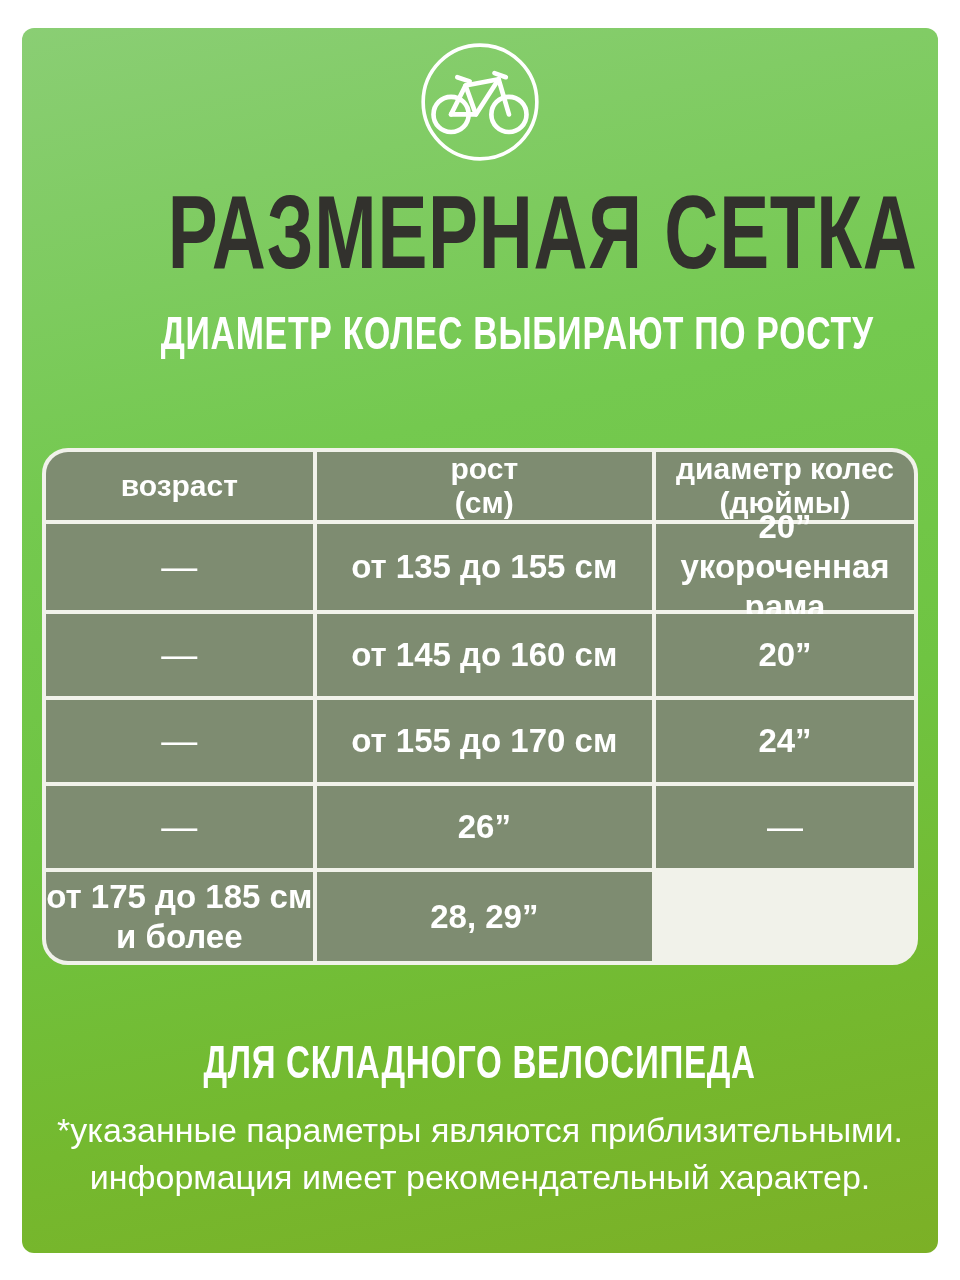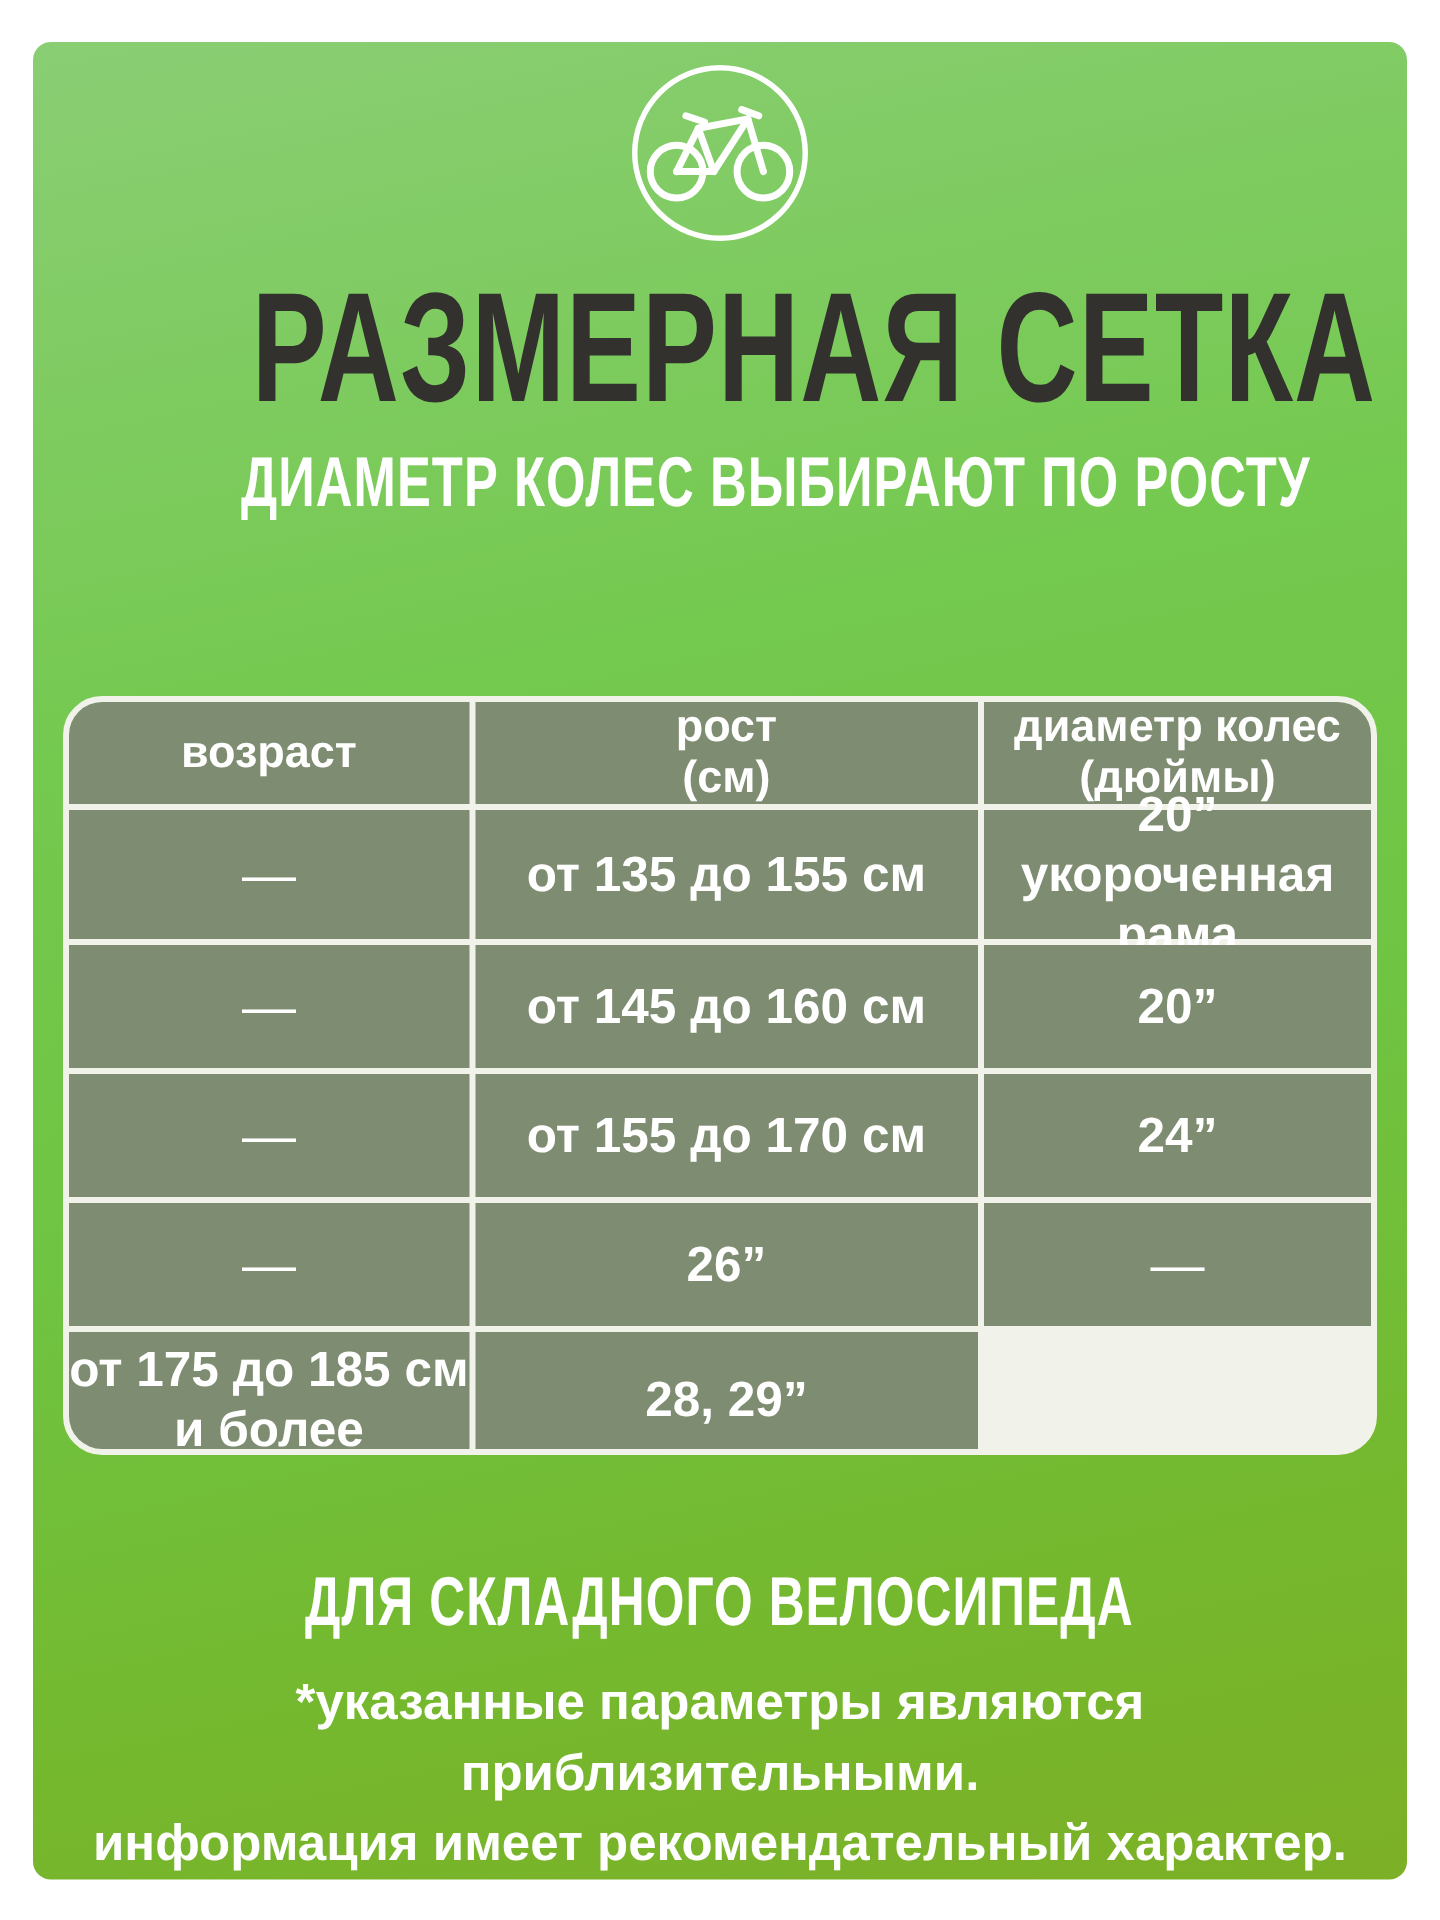--- a/index.html
+++ b/index.html
@@ -3,36 +3,36 @@
 <meta charset="utf-8">
 <style>
   html,body{margin:0;padding:0;background:#ffffff;width:960px;height:1280px;overflow:hidden;
     font-family:"Liberation Sans", sans-serif;}
   .card{position:absolute;left:22px;top:28px;width:916px;height:1225px;border-radius:12px;
     background:linear-gradient(168deg,#8ace74 0%,#74c94f 34%,#6fc442 58%,#74b92f 80%,#7cb026 100%);
     display:flex;flex-direction:column;align-items:center;}
   .icon-circle{margin-top:12px;width:124px;height:124px;}
   .title{margin:12px 0 0 0;height:112px;line-height:112px;font-size:104px;font-weight:900;
     color:#32312d;text-align:center;width:100%;white-space:nowrap;}
-  .subtitle{margin-top:4px;height:58px;line-height:58px;font-size:47px;font-weight:900;
+  .subtitle{margin-top:16px;height:58px;line-height:58px;font-size:47px;font-weight:900;
     color:#ffffff;text-align:center;width:100%;white-space:nowrap;}
   .cond{display:inline-block;transform:scaleX(0.72);transform-origin:50% 50%;letter-spacing:1px;}
-  .table-wrap{margin-top:114px;width:868px;display:grid;
+  .table-wrap{margin-top:86px;width:868px;display:grid;
     grid-template-columns:31fr 39fr 30fr;
     grid-template-rows:68px 86px 82px 82px 82px 89px;
     gap:4px;background:#f1f2ea;border:4px solid #f1f2ea;border-radius:26px;overflow:hidden;}
   .cell{background:#7e8c71;display:flex;flex-direction:column;align-items:center;justify-content:center;
     color:#ffffff;font-weight:700;text-align:center;white-space:pre-line;}
   .cell.hdr{font-size:30px;line-height:34px;}
   .cell.body{font-size:33px;line-height:40px;}
   .cell.dash{font-size:36px;font-weight:400;}
   .hdr span:empty{display:none;}
   .section{margin-top:68px;height:58px;line-height:58px;font-size:46px;font-weight:900;
     color:#ffffff;text-align:center;width:100%;white-space:nowrap;}
-  .disclaimer{margin-top:16px;color:#ffffff;font-weight:700;font-size:34px;line-height:47px;
+  .disclaimer{margin-top:16px;color:#ffffff;font-weight:400;font-size:34px;line-height:47px;
     text-align:center;width:100%;}
   svg .stroke{fill:none;stroke:#ffffff;stroke-linecap:round;stroke-linejoin:round;}
 </style>
 </head>
 <body>
 
 <div class="card">
 
   <div class="icon-circle">
     <svg viewBox="0 0 120 120" width="124" height="124">

